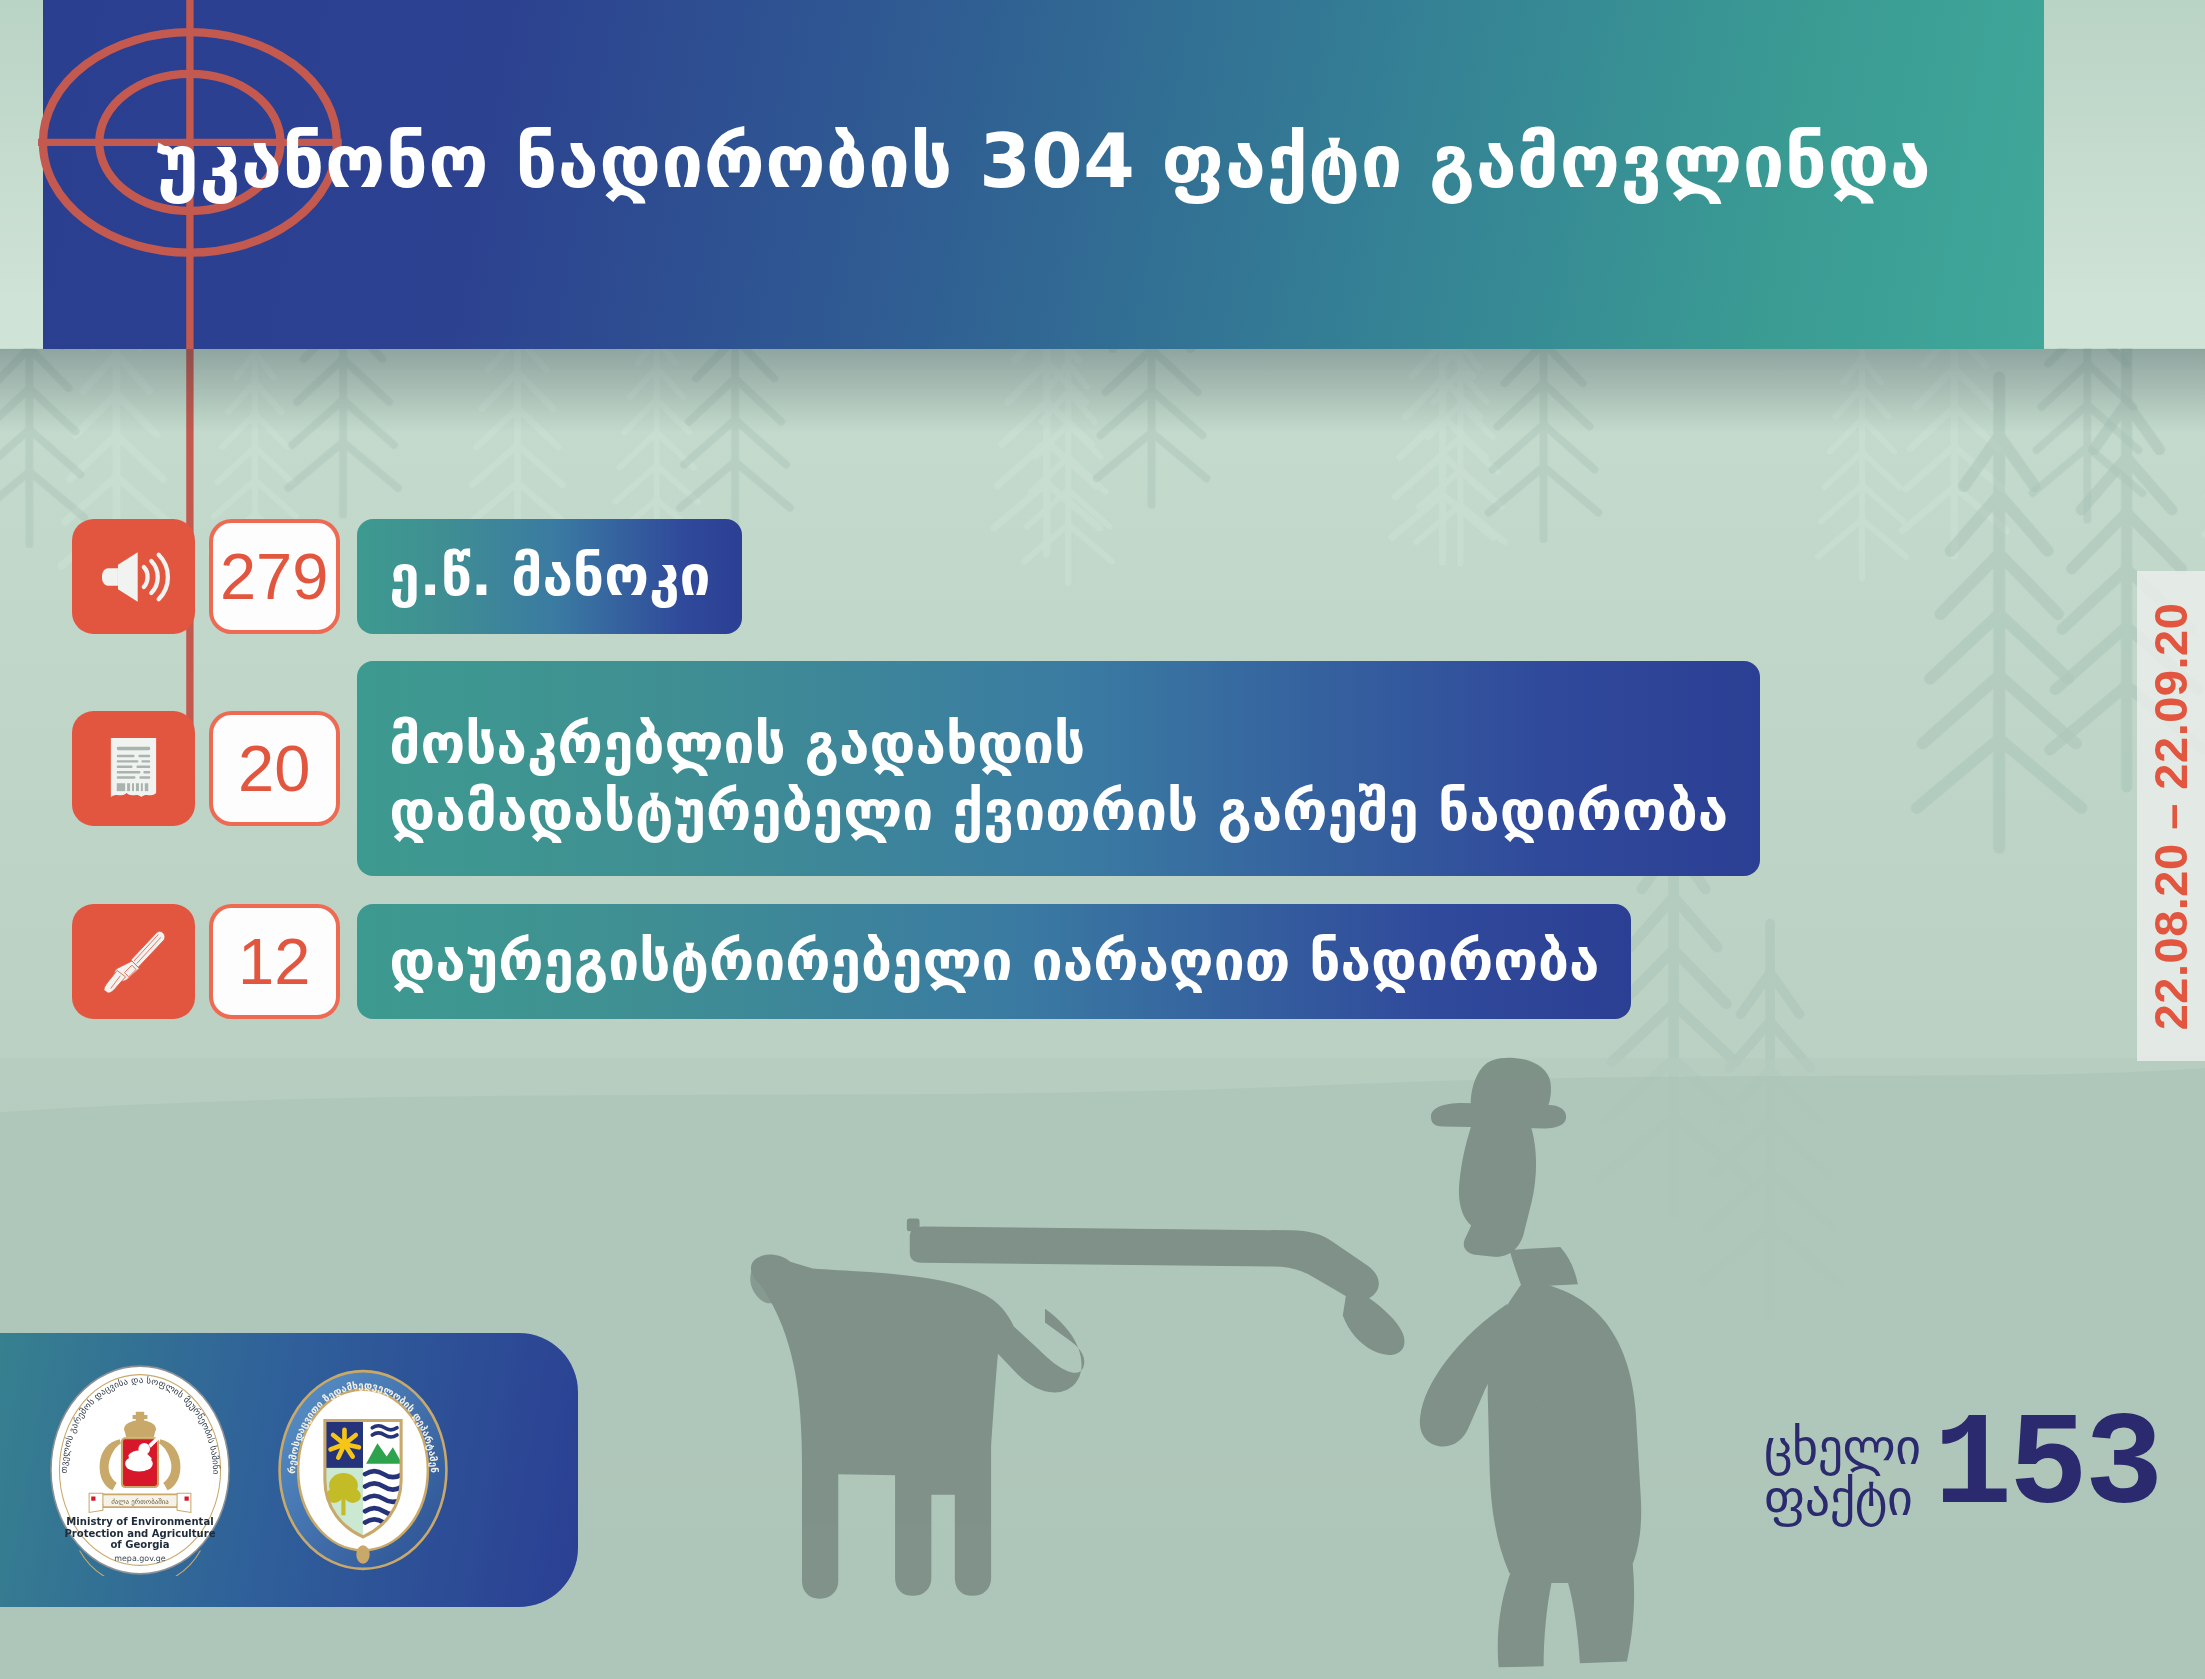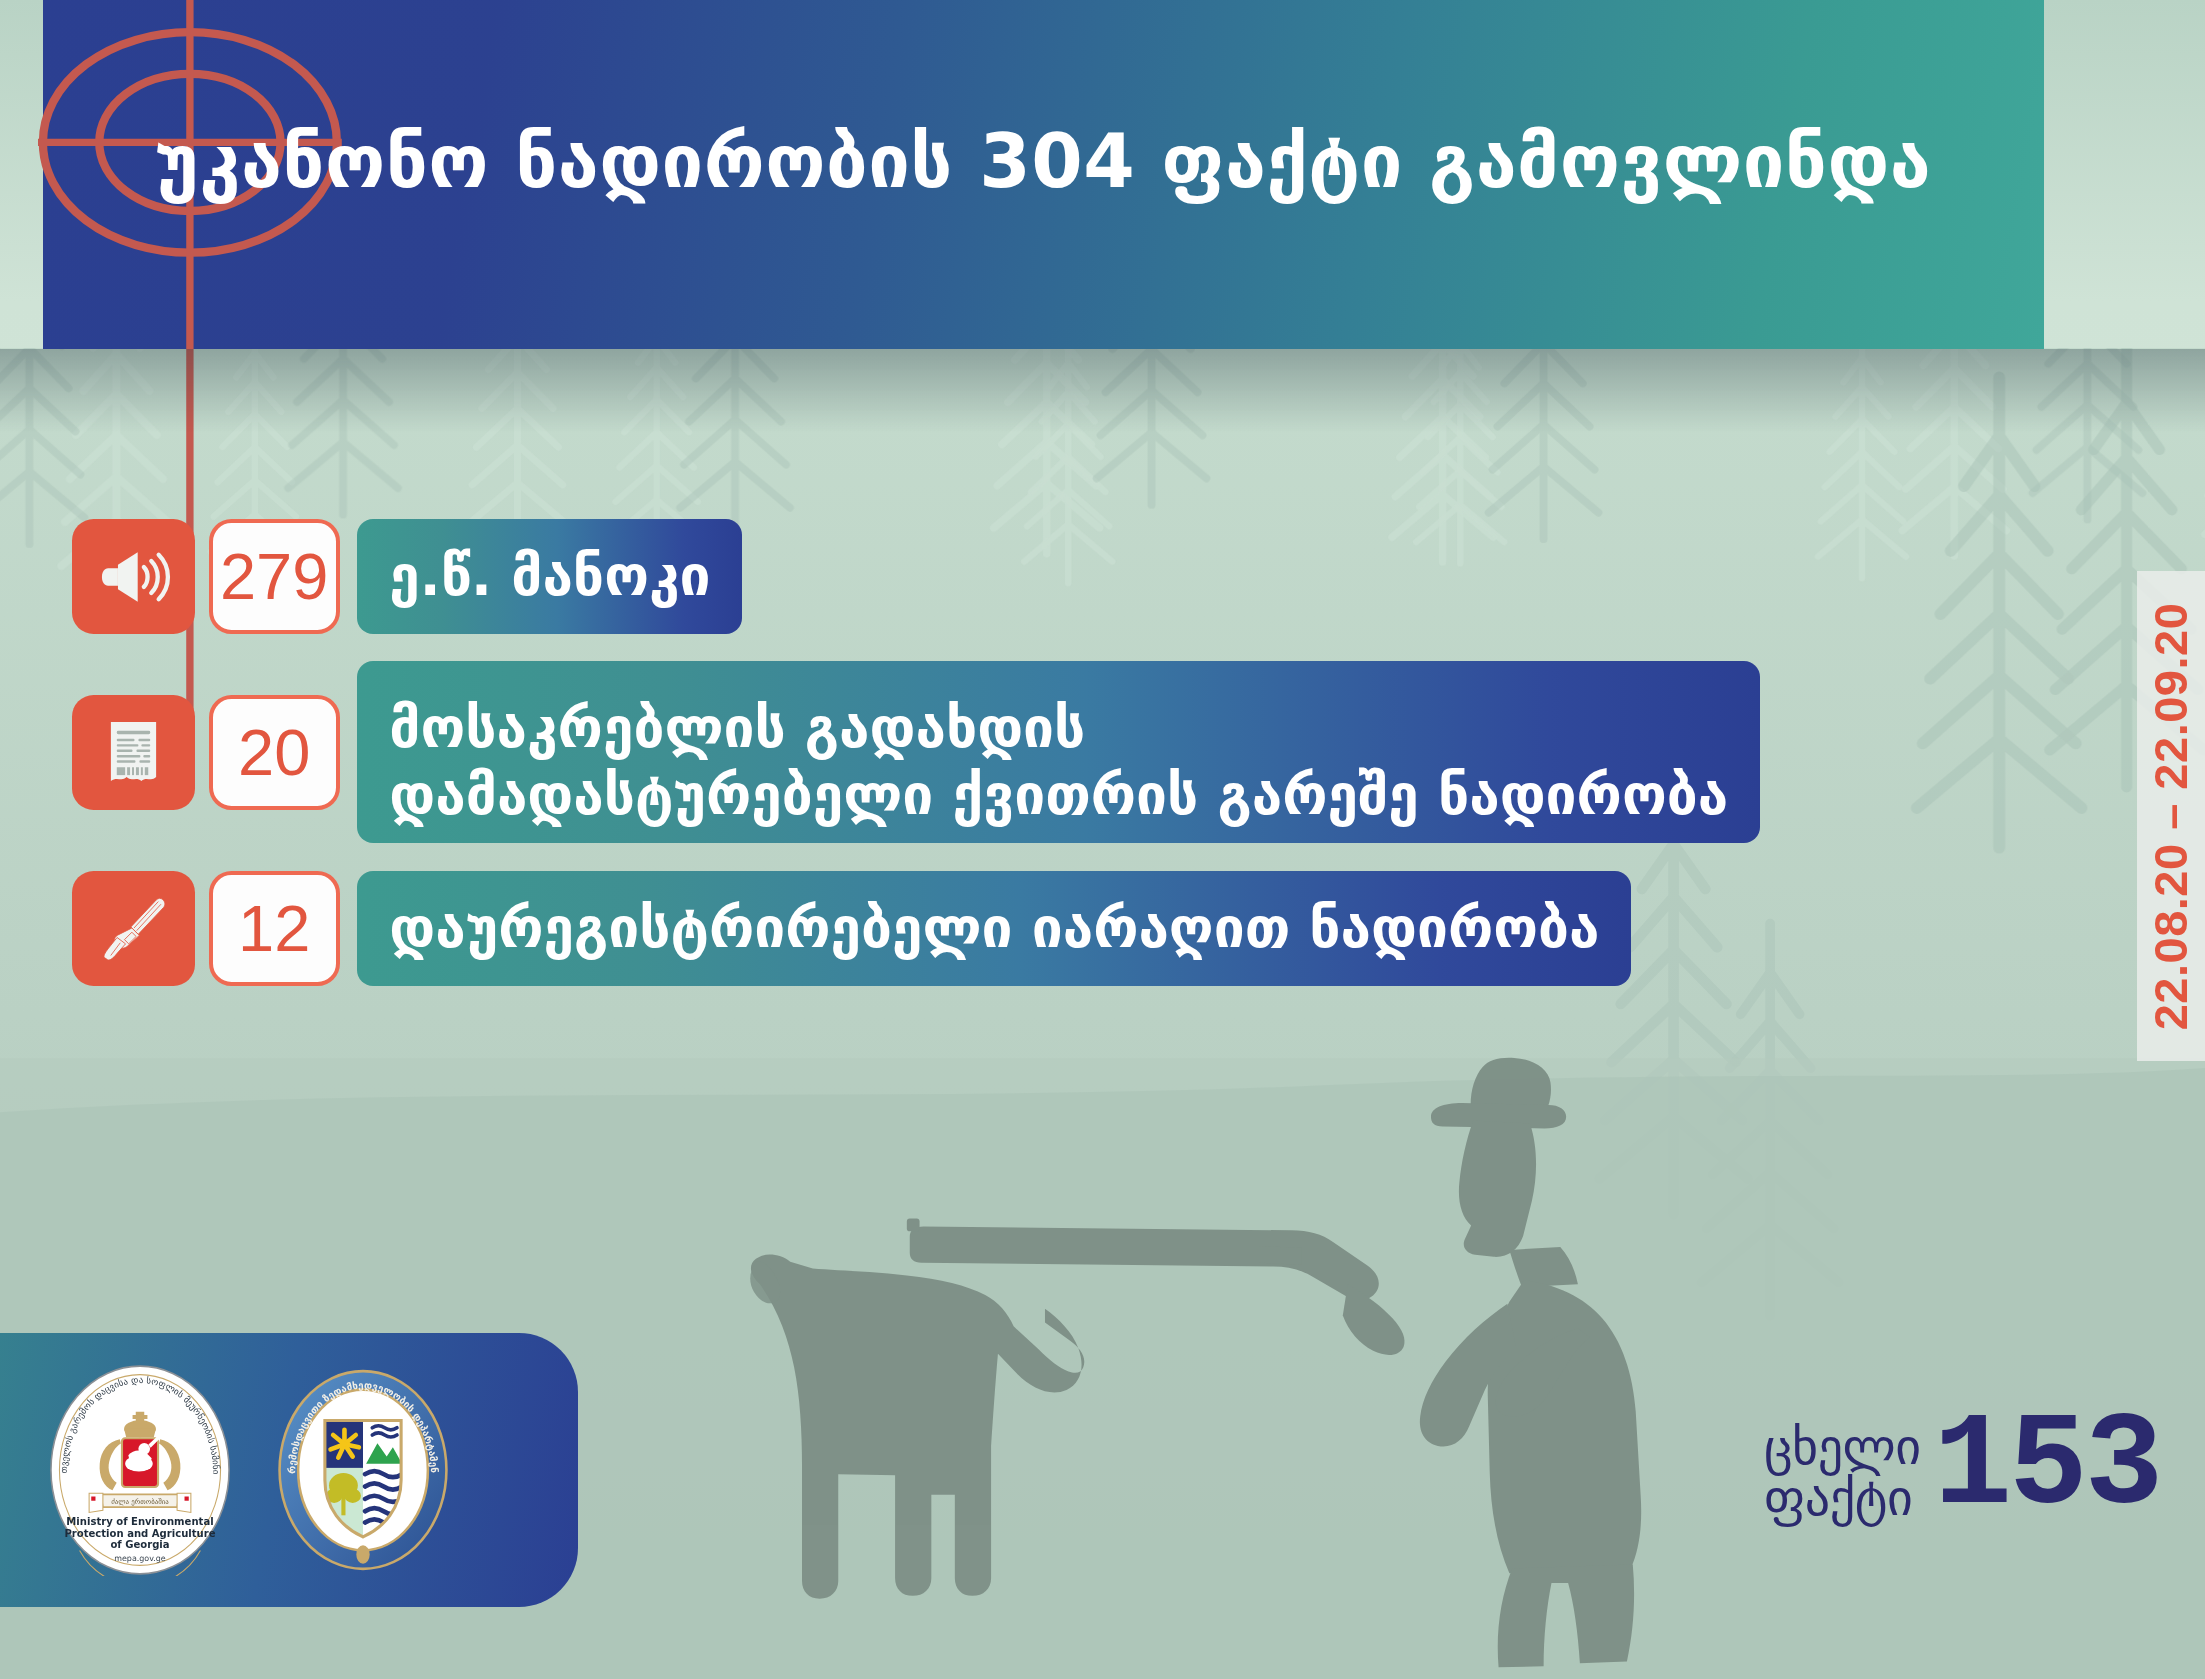--- a/index.html
+++ b/index.html
@@ -49,21 +49,21 @@
     color:#e2563f;font-size:65px;font-weight:400;line-height:1;
     font-family:"Liberation Sans",sans-serif;
   }
   .row-bar{
     margin-left:17.6px;border-radius:16px;
     background:linear-gradient(90deg,#3d9a90 0%,#3f8f92 22%,#3a7aa2 52%,#30499b 85%,#2b3f93 100%);
     color:#fff;display:flex;align-items:center;padding:0 32px;
     font-size:55px;line-height:1.22;font-weight:700;white-space:nowrap;flex:0 0 auto;
   }
   .row-1 .row-bar{height:115px;}
-  .row-2 .row-bar{height:182px;padding-top:19px;white-space:normal;}
+  .row-2 .row-bar{height:215px;padding-top:19px;white-space:normal;}
   .row-3 .row-bar{height:115px;}
   .row-2 .bar-line{display:block;}
 
   
   .date-chip{
     position:absolute;right:0;top:571px;width:68px;height:490px;
     background:rgba(236,238,236,.82);
     display:flex;align-items:center;justify-content:center;
   }
   .date-chip span{

